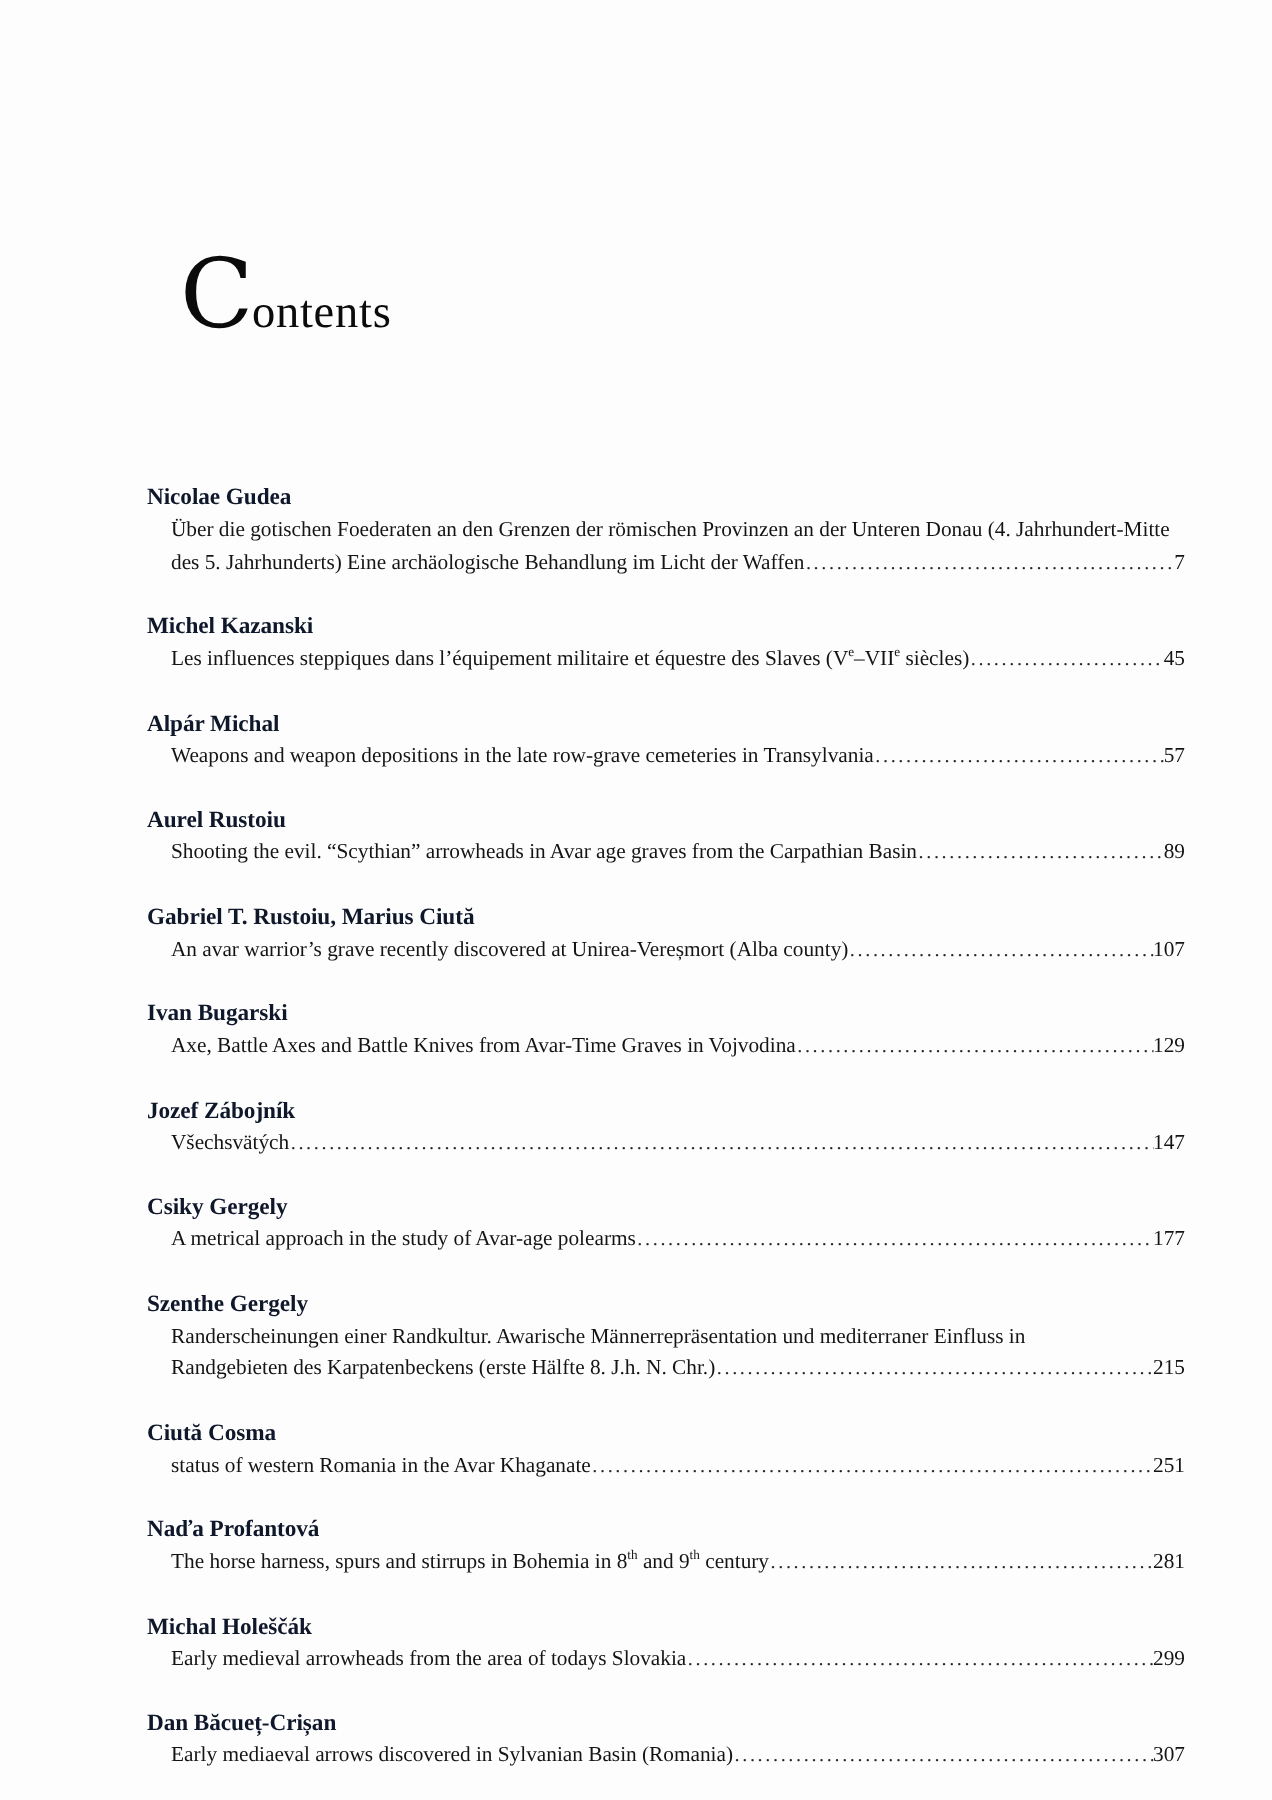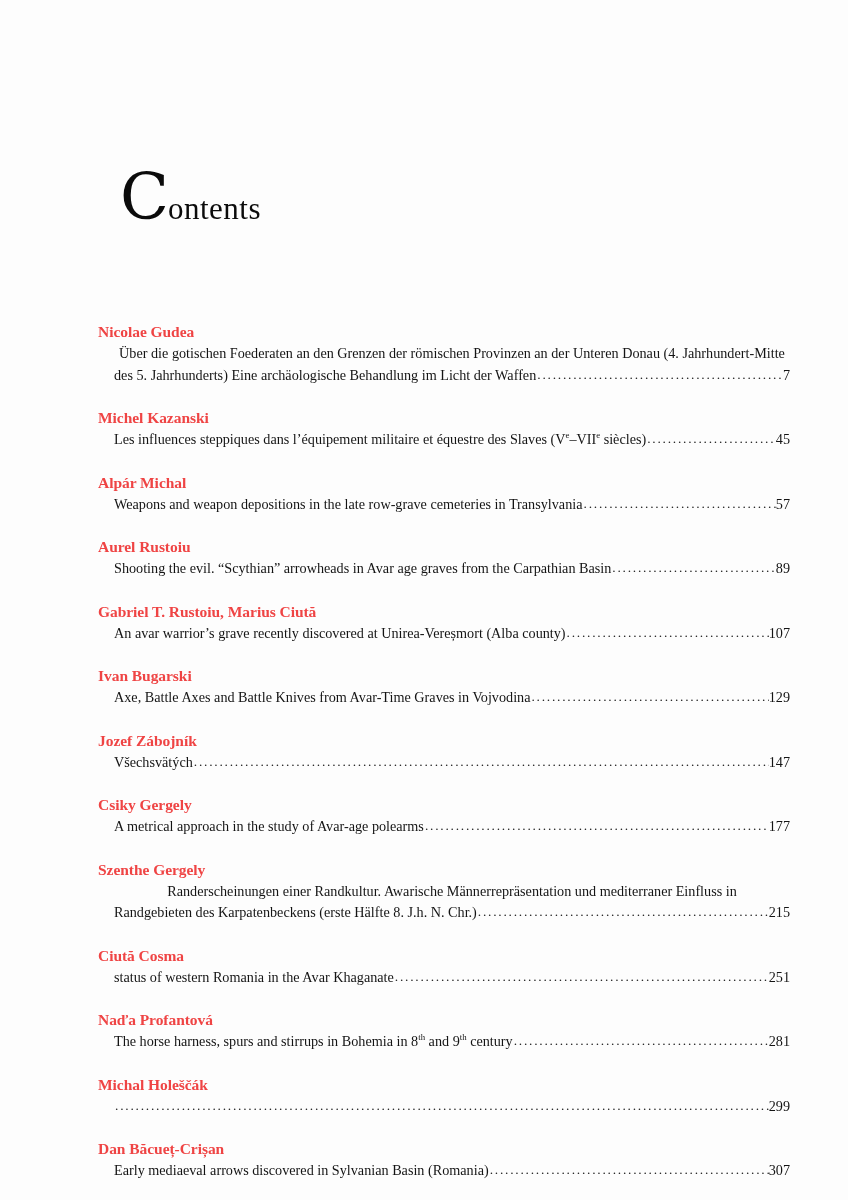--- a/index.html
+++ b/index.html
@@ -56,21 +56,21 @@
 
   .entry {
     margin-bottom: 21px;
   }
 
   .entry-author {
     font-weight: bold;
     font-size: 15.5px;
     line-height: 21px;
     letter-spacing: -0.05px;
-    color: #ef4444;
+    color: #0f172a;
     margin-bottom: 1px;
     white-space: nowrap;
   }
 
   .entry-title-row {
     margin-left: 16px;
     width: 676px;
     font-size: 14.2px;
     line-height: 21.5px;
     color: #141414;
@@ -99,21 +99,20 @@
     top: -1px;
   }
   .lastline .llpage {
     flex: 0 0 auto;
     white-space: nowrap;
     padding-left: 0px;
   }
 
   .wrapline {
     white-space: nowrap;
-    text-align: center;
   }
 
   sup {
     font-size: 0.62em;
     vertical-align: super;
     line-height: 0;
   }
 </style>
 </head>
 <body>
@@ -234,20 +233,21 @@
             <span class="lltext">The horse harness, spurs and stirrups in Bohemia in 8<sup>th</sup> and 9<sup>th</sup> century</span>
             <span class="lldots">........................................................................................................................................................................................................</span>
             <span class="llpage">281</span>
           </div>
         </div>
       </div>
       <div class="entry">
         <div class="entry-author">Michal Holeščák</div>
         <div class="entry-title-row">
           <div class="lastline">
+            <span class="lltext">Early medieval arrowheads from the area of todays Slovakia</span>
             <span class="lldots">........................................................................................................................................................................................................</span>
             <span class="llpage">299</span>
           </div>
         </div>
       </div>
       <div class="entry">
         <div class="entry-author">Dan Băcueț-Crișan</div>
         <div class="entry-title-row">
           <div class="lastline">
             <span class="lltext">Early mediaeval arrows discovered in Sylvanian Basin (Romania)</span>

